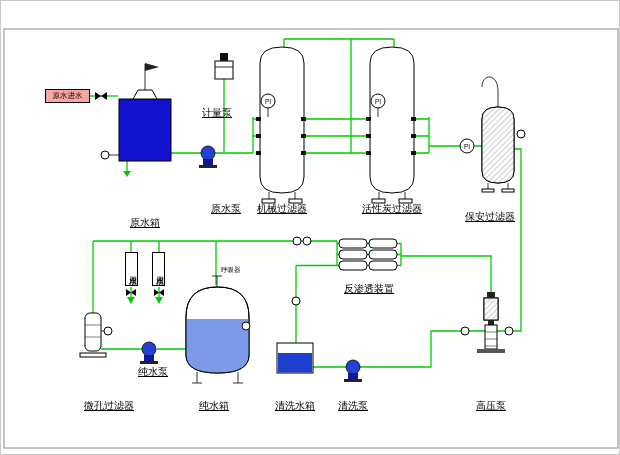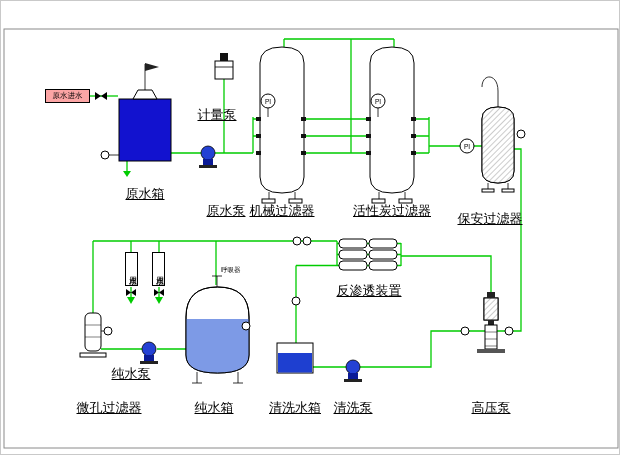--- a/index.html
+++ b/index.html
@@ -2,21 +2,21 @@
 <html style="--pipe: #00cc00; --raw_water: #1212cf; --pure_water: #7d9ae6; --cleaning_water: #1e3fd0; --pump_blue: #2441d4;"><head>
 <meta charset="utf-8">
 <style>
   * { margin:0; padding:0; box-sizing:border-box; }
   body { background:#fff; font-family:"Liberation Sans","DejaVu Sans",sans-serif; }
   .stage { position:relative; width:620px; height:455px; background:#fff;
            border:1px solid #c9c9c9; overflow:hidden; }
   .stage svg { position:absolute; left:0; top:0; }
   .title { position:absolute; left:4px; top:2px; font-size:13px; font-weight:bold;
            color:#000; z-index:2; white-space:nowrap; }
-  .lbl { position:absolute; transform:translateX(-50%); font-size:13px; color:#000;
+  .lbl { position:absolute; transform:translateX(-50%); font-size:10px; color:#000;
          text-decoration:underline; white-space:nowrap; z-index:2; }
   .inlet-box { position:absolute; left:44px; top:88px; width:45px; height:14px;
                border:1px solid #000; font-size:7.5px; line-height:12px; text-align:center;
                background:#fca5a5; z-index:2; color:#000; }
   .pi { position:absolute; transform:translate(-50%,-50%); font-size:6.5px; color:#000; z-index:3; }
   .wp-box { position:absolute; width:13px; height:34px; border:1px solid #000; background:#fff;
             writing-mode:vertical-rl; text-orientation:upright; font-size:8px; text-align:center;
             color:#000; z-index:2; padding-top:1px; }
   .tiny { position:absolute; font-size:6.5px; color:#000; z-index:2; white-space:nowrap; }
   .pipe { stroke:var(--pipe); stroke-width:1.3; fill:none; }
@@ -199,28 +199,28 @@
       <circle class="vessel" cx="464" cy="330" r="4"></circle>
       <circle class="vessel" cx="508" cy="330" r="4"></circle>
       <circle class="vessel" cx="520" cy="133" r="4"></circle>
       <circle class="vessel" cx="245" cy="325" r="4"></circle>
       <circle class="vessel" cx="107" cy="330" r="4"></circle>
     </g>
   </svg>
 
   <div class="inlet-box">原水进水</div>
 
-  <div class="lbl" style="left:144px;top:184px;">原水箱</div>
+  <div class="lbl" style="left:144px;top:215px;">原水箱</div>
   <div class="lbl" style="left:209px;top:201px;margin-left:16px;">原水泵</div>
   <div class="lbl" style="left:216px;top:105px;">计量泵</div>
   <div class="lbl" style="left:281px;top:201px;">机械过滤器</div>
   <div class="lbl" style="left:391px;top:201px;">活性炭过滤器</div>
   <div class="lbl" style="left:489px;top:209px;font-family:Liberation Serif, serif;">保安过滤器</div>
   <div class="lbl" style="left:368px;top:281px;">反渗透装置</div>
-  <div class="lbl" style="left:130px;top:364px;">纯水泵</div>
+  <div class="lbl" style="left:152px;top:364px;">纯水泵</div>
   <div class="lbl" style="left:108px;top:398px;">微孔过滤器</div>
   <div class="lbl" style="left:213px;top:398px;">纯水箱</div>
   <div class="lbl" style="left:294px;top:398px;">清洗水箱</div>
   <div class="lbl" style="left:352px;top:398px;">清洗泵</div>
   <div class="lbl" style="left:490px;top:398px;text-align:center;">高压泵</div>
 
   <div class="tiny" style="left:220px;top:265px;">呼吸器</div>
 
   <div class="wp-box" style="left:124px;top:251px;">用水点</div>
   <div class="wp-box" style="left:151px;top:251px;">用水点</div>

